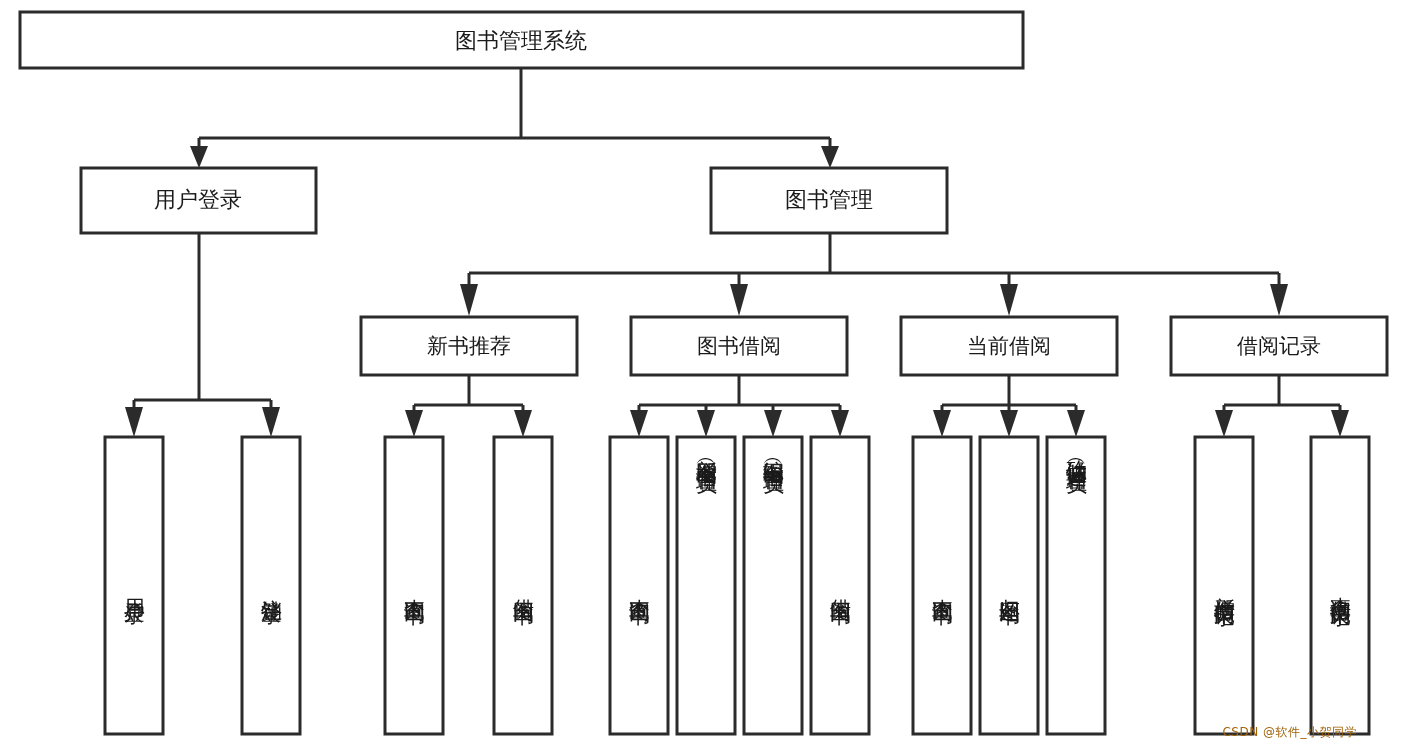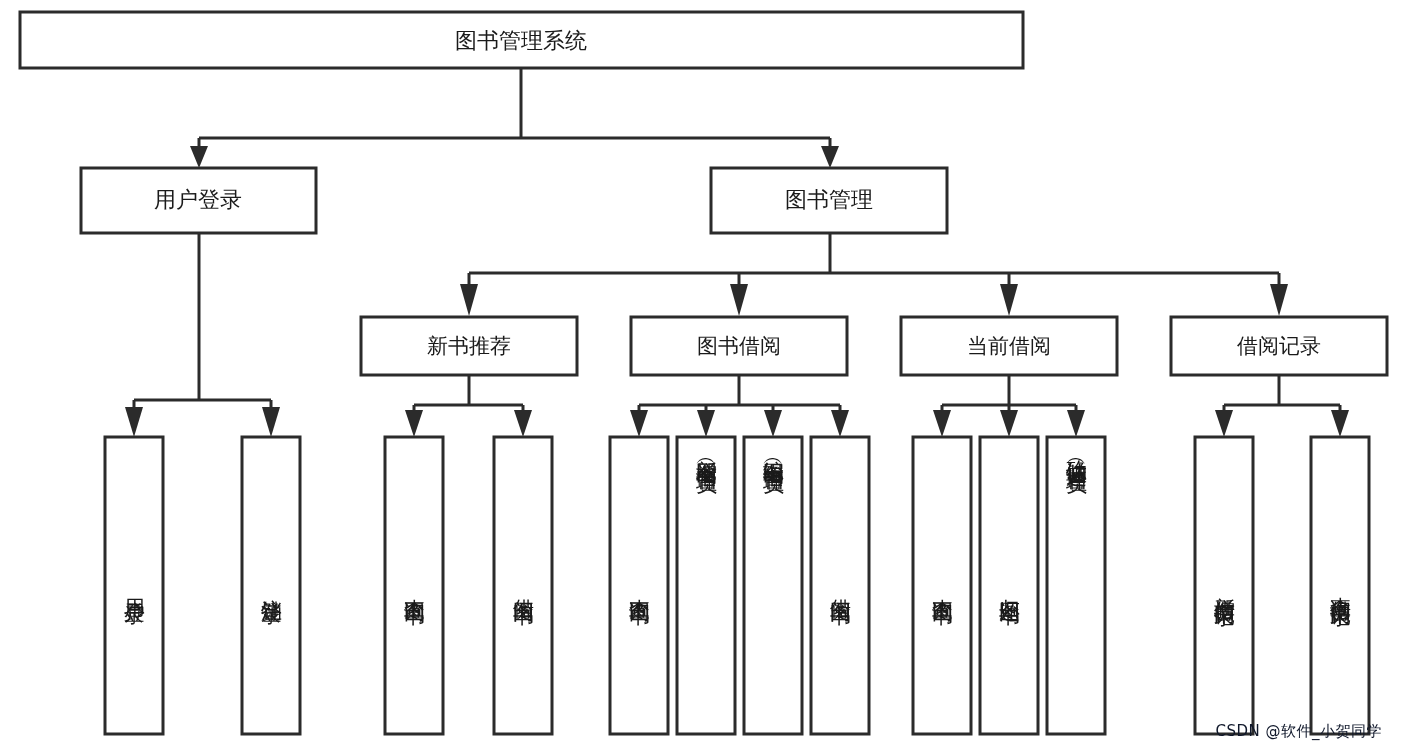--- a/index.html
+++ b/index.html
@@ -64,25 +64,25 @@
     font-family: "DejaVu Sans", "Liberation Sans", sans-serif;
     font-size: 21px;
     line-height: 1.18;
     letter-spacing: 2px;
     color: #1a1a1a;
     white-space: nowrap;
     text-align: center;
   }
   .watermark {
     position: absolute;
-    right: 0;
+    right: 25px;
     bottom: 6px;
     font-family: "DejaVu Sans", "Liberation Sans", sans-serif;
-    font-size: 15px;
-    color: #0f172a;
+    font-size: 12px;
+    color: #a16207;
     letter-spacing: 0.5px;
     white-space: nowrap;
   }
 </style>
 </head>
 <body>
 
 <div id="diagram-root">
 
   <svg class="flow" viewBox="0 0 1405 747">

